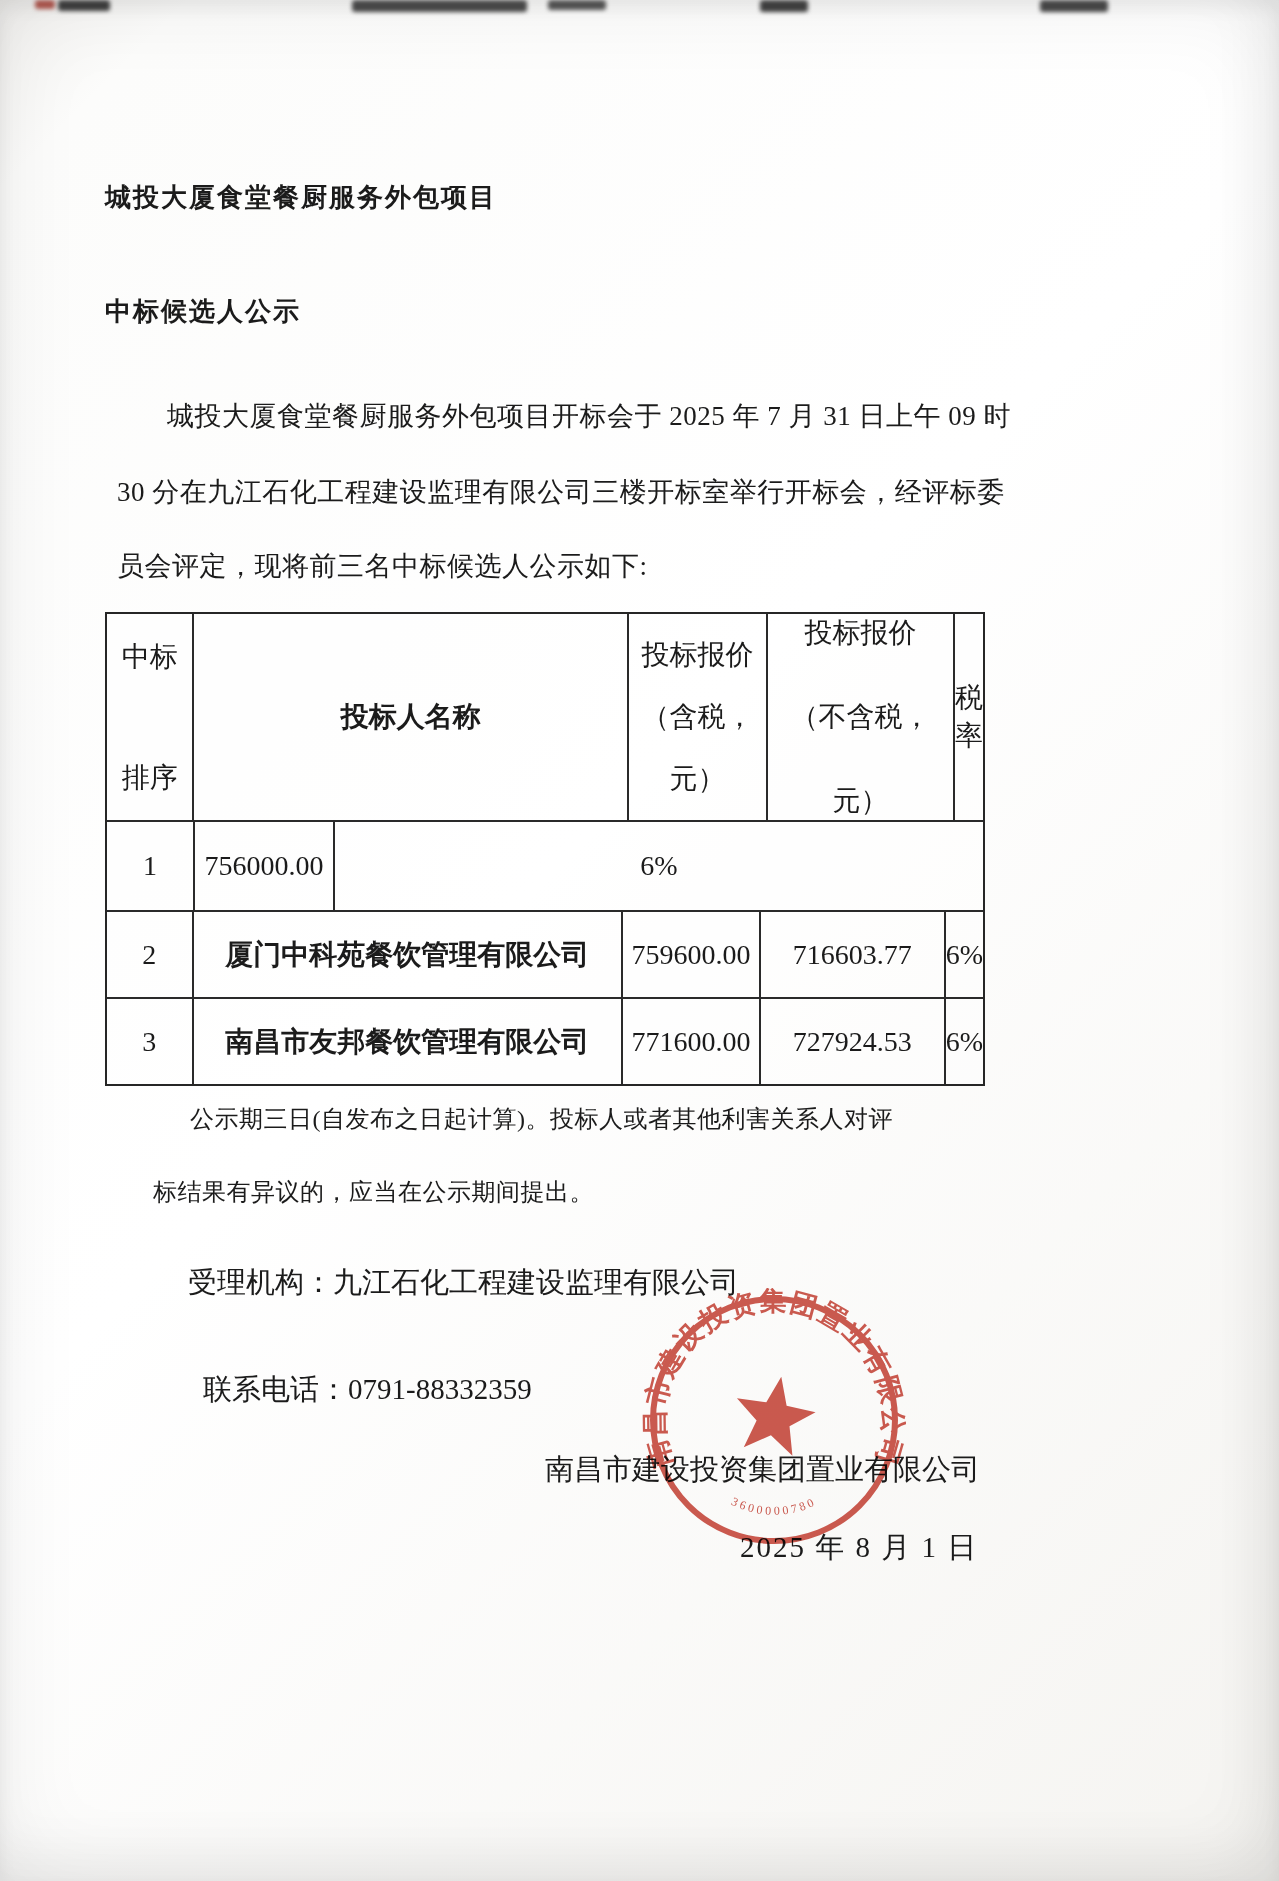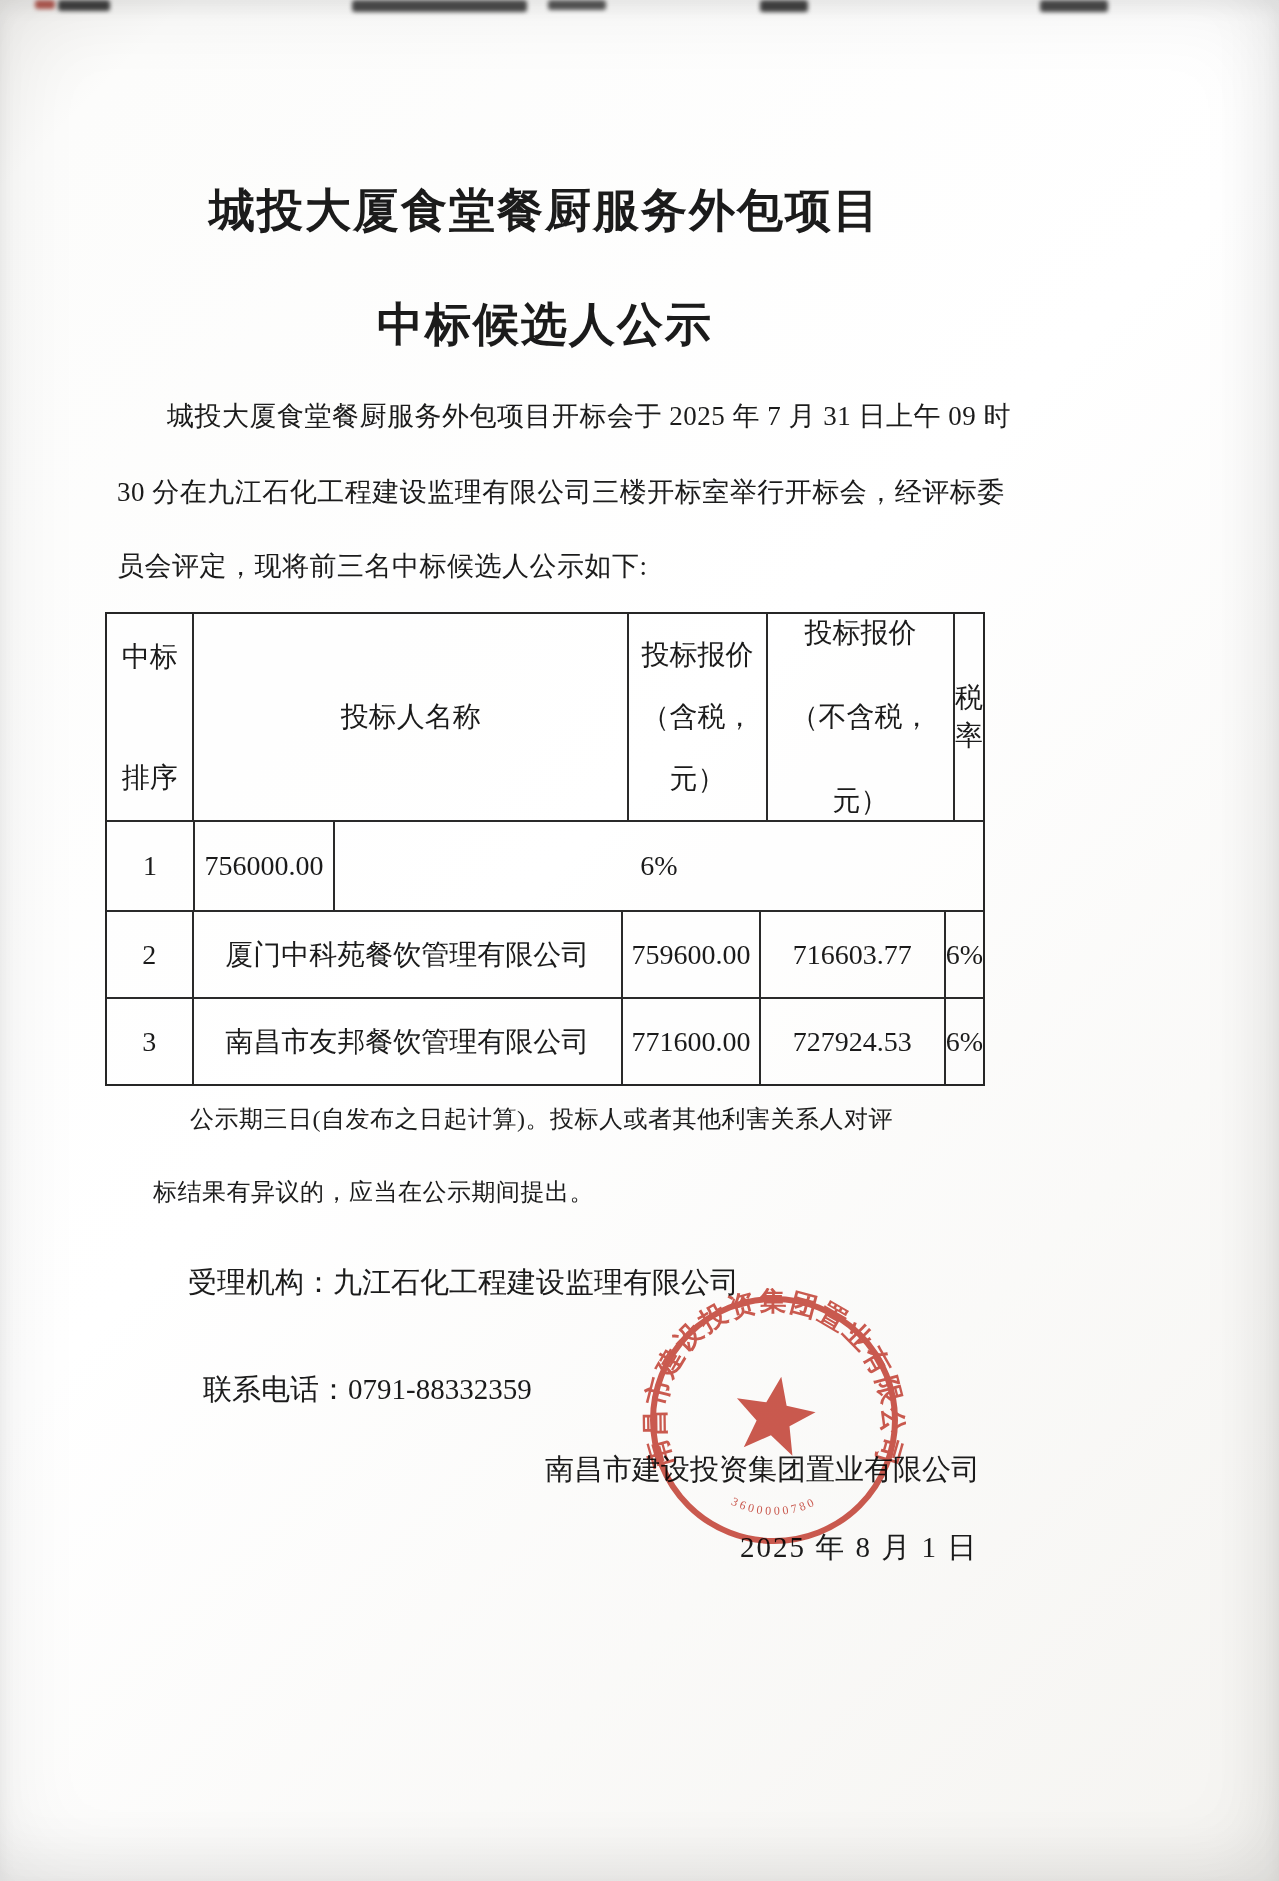--- a/index.html
+++ b/index.html
@@ -7,37 +7,37 @@
   .page {
     position:relative; width:1279px; height:1881px; margin:0 auto;
     background:linear-gradient(135deg,#f3f2f0 0%,#fcfcfb 6%,#ffffff 45%,#f5f4f1 100%);
     box-shadow: inset 0 0 90px rgba(0,0,0,.07), inset -18px -24px 55px rgba(0,0,0,.05), inset 0 8px 18px rgba(0,0,0,.06);
     overflow:hidden;
     font-family:"Liberation Serif","DejaVu Serif",serif;
     color:#1b1b1b;
   }
   .artifact { position:absolute; top:0; filter:blur(2px); border-radius:3px; }
   .content { position:absolute; left:105px; top:0; width:880px; }
-  .title-line { position:absolute; width:100%; text-align:center; font-size:46px; font-weight:bold; letter-spacing:2px; }
+  .title-line { position:absolute; width:100%; font-size:26px; font-weight:bold; letter-spacing:2px; }
   .t1 { top:180px; }
   .t2 { top:250px;margin-top:44px; }
   .intro-line { position:absolute; left:0; width:100%; font-size:27px; letter-spacing:.5px; white-space:nowrap; }
   .i1 { top:398px; padding-left:62px; }
   .i2 { top:474px; padding-left:12px; }
   .i3 { top:548px; padding-left:12px; }
   .tbl { position:absolute; top:612px; left:0; width:880px; border:2px solid #262626; background:rgba(255,255,255,.35); }
   .trow { display:flex; }
   .trow > div {
     border-right:2px solid #2a2a2a; border-bottom:2px solid #2a2a2a;
     display:flex; flex-direction:column; align-items:center; justify-content:center;
     text-align:center; font-size:28px;
   }
   .trow > div:last-child { border-right:none; }
   .trow.last > div { border-bottom:none; }
-  .w1{width:88px;gap:37px;} .w2{width:437px;} .w3{width:140px;} .w4{width:188px;} .w5{flex:1;}
+  .w1{width:88px;gap:37px;} .w2{width:437px;font-weight:bold;} .w3{width:140px;} .w4{width:188px;} .w5{flex:1;}
   .h-head{height:208px;} .r1{height:90px;} .r2{height:87px;} .r3{height:85px;}
   .hd-l84 div { line-height:84px; }
   .hd-l62 div { line-height:62px; }
   .notice-line { position:absolute; font-size:24px; letter-spacing:.5px; white-space:nowrap; }
   .n1 { top:1103px; left:85px; }
   .n2 { top:1176px; left:48px; }
   .org-line  { position:absolute; top:1263px; left:83px; font-size:29px; white-space:nowrap; }
   .tel-line  { position:absolute; top:1370px; left:98px; font-size:29px; white-space:nowrap; }
   .issuer-line { position:absolute; top:1450px; left:440px; font-size:29px; white-space:nowrap; }
   .date-line { position:absolute; top:1528px; left:635px; font-size:29px; letter-spacing:2px; white-space:nowrap; }

